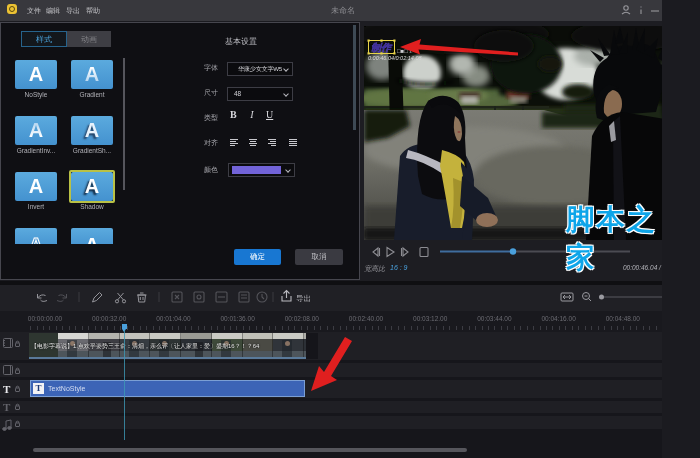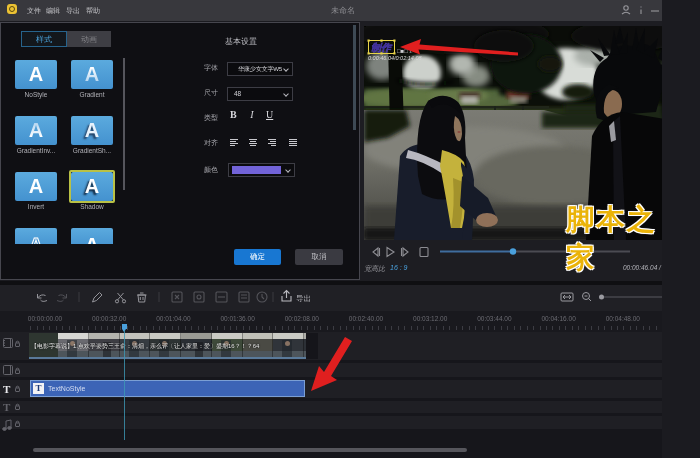--- a/index.html
+++ b/index.html
@@ -25,21 +25,21 @@
 #dialog { position:absolute; left:0; top:22px; width:360px; height:258px; background:#0f0f13; border:1px solid #46464e; }
 .tab { position:absolute; top:8px; height:16px; line-height:15px; text-align:center; font-size:8px; }
 #tab1 { left:20px; width:46px; background:#13171c; border:1px solid #27638c; color:#4aa0d8; }
 #tab2 { left:66px; width:44px; background:#3e3e44; border:1px solid #3e3e44; color:#85858a; }
 .tile { position:absolute; width:42px; height:29px; background:linear-gradient(180deg,#5baade,#4492cf); border-radius:2px; text-align:center; font-weight:bold; font-size:20px; line-height:29px; overflow:hidden; }
 .tlabel { position:absolute; width:56px; text-align:center; font-size:6.5px; color:#b2b2b8; }
 .slabel { position:absolute; left:203px; font-size:7px; color:#a2a2a8; }
 .sel { position:absolute; left:226px; width:66px; height:14px; background:#0b0b0e; border:1px solid #3d3d45; color:#d3d3d8; font-size:6.5px; line-height:12px; }
 .sel .arr { position:absolute; right:4px; top:3.5px; width:4px; height:4px; border-right:1.2px solid #b8b8be; border-bottom:1.2px solid #b8b8be; transform:rotate(45deg); }
 
-.wm { position:absolute; color:#eab308; font-weight:bold; text-shadow:-1px -1px 0 #fff,1px -1px 0 #fff,-1px 1px 0 #fff,1px 1px 0 #fff, 0 0 2px #fff; }
+.wm { position:absolute; color:#0ea5e9; font-weight:bold; text-shadow:-1px -1px 0 #fff,1px -1px 0 #fff,-1px 1px 0 #fff,1px 1px 0 #fff, 0 0 2px #fff; }
 </style>
 </head>
 <body>
 <div id="stage">
 
   <div id="titlebar">
     <div id="logo"></div>
     <div class="menu" style="left:27px">文件</div>
     <div class="menu" style="left:46px">编辑</div>
     <div class="menu" style="left:66px">导出</div>

